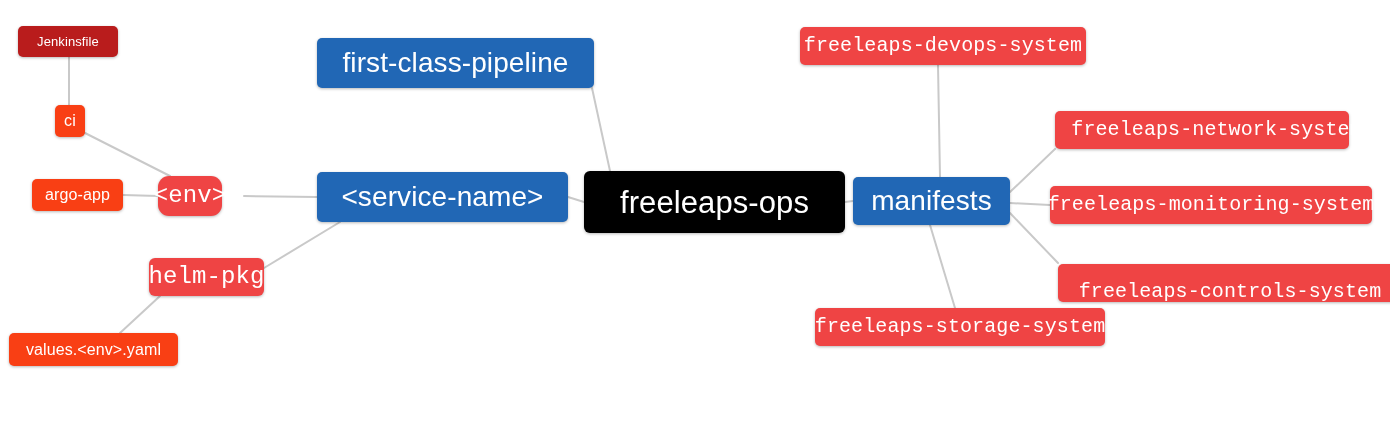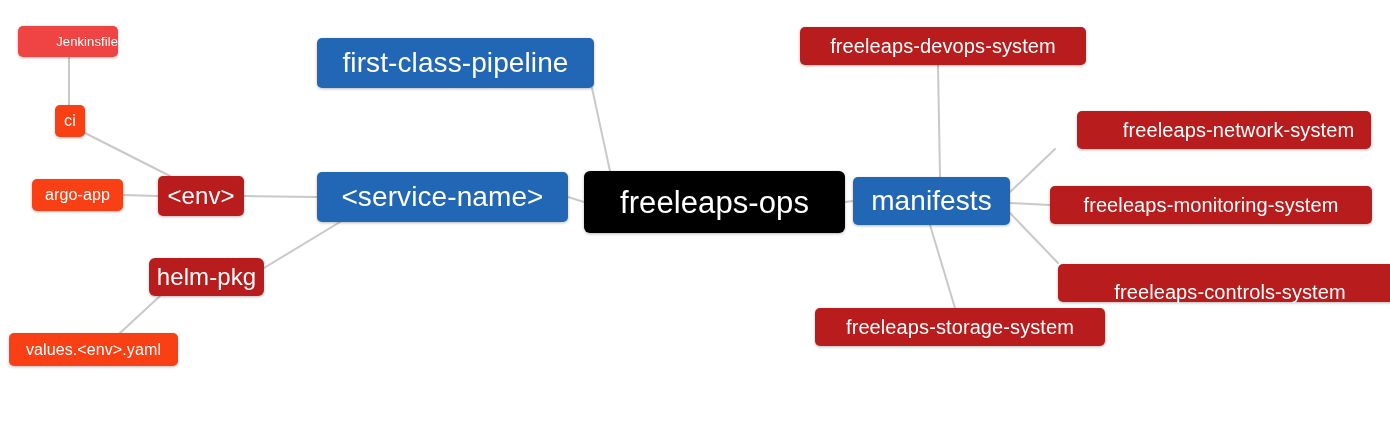--- a/index.html
+++ b/index.html
@@ -40,22 +40,22 @@
     letter-spacing: 0.1px;
     line-height: 1;
     text-align: center;
     cursor: default;
   }
   .node.root {
     background: #000000;
     border-radius: 6px;
   }
   .node.blue   { background: #2167b5; }
-  .node.green  { background: #b91c1c; }
-  .node.orange { background: #ef4444; justify-content: flex-end; }
+  .node.green  { background: #ef4444; font-family: Liberation Mono, monospace; }
+  .node.orange { background: #b91c1c; }
   .node.red    { background: #f93f14; }
 
   .sz-root  { font-size: 31px; }
   .sz-xl    { font-size: 28px; }
   .sz-lg    { font-size: 24px; }
   .sz-md    { font-size: 20px; }
   .sz-sm    { font-size: 16px; }
   .sz-xs    { font-size: 13px; }
 </style>
 </head>
@@ -86,42 +86,42 @@
       </div>
       <div class="node blue sz-xl" style="left: 317px; top: 172px; width: 251px; height: 50px;">
         <span>&lt;service-name&gt;</span>
       </div>
       <div class="node blue sz-xl" style="left: 317px; top: 38px; width: 277px; height: 50px;">
         <span>first-class-pipeline</span>
       </div>
       <div class="node blue sz-xl" style="left: 853px; top: 177px; width: 157px; height: 48px;">
         <span>manifests</span>
       </div>
-      <div class="node green sz-lg" style="left: 158px; top: 176px; width: 86px; height: 40px;">
+      <div class="node green sz-lg" style="left: 158px; top: 176px; width: 64px; height: 40px; border-radius: 11px;">
         <span>&lt;env&gt;</span>
       </div>
       <div class="node green sz-lg" style="left: 149px; top: 258px; width: 115px; height: 38px; border-radius: 6px;">
         <span>helm-pkg</span>
       </div>
       <div class="node red sz-sm" style="left: 55px; top: 105px; width: 30px; height: 32px;">
         <span>ci</span>
       </div>
       <div class="node orange sz-xs" style="left: 18px; top: 26px; width: 100px; height: 31px;">
         <span>Jenkinsfile</span>
       </div>
       <div class="node red sz-sm" style="left: 32px; top: 179px; width: 91px; height: 32px;">
         <span>argo-app</span>
       </div>
       <div class="node red sz-sm" style="left: 9px; top: 333px; width: 169px; height: 33px;">
         <span>values.&lt;env&gt;.yaml</span>
       </div>
       <div class="node green sz-md" style="left: 800px; top: 27px; width: 286px; height: 38px;">
         <span>freeleaps-devops-system</span>
       </div>
-      <div class="node green sz-md" style="left: 1077px; top: 111px; width: 294px; height: 38px; padding-left: 29px;">
+      <div class="node green sz-md" style="left: 1055px; top: 111px; width: 294px; height: 38px; padding-left: 29px;">
         <span>freeleaps-network-system</span>
       </div>
       <div class="node green sz-md" style="left: 1050px; top: 186px; width: 322px; height: 38px;">
         <span>freeleaps-monitoring-system</span>
       </div>
       <div class="node green sz-md" style="left: 1058px; top: 264px; width: 344px; height: 38px; align-items: flex-end;">
         <span>freeleaps-controls-system</span>
       </div>
       <div class="node green sz-md" style="left: 815px; top: 308px; width: 290px; height: 38px;">
         <span>freeleaps-storage-system</span>

